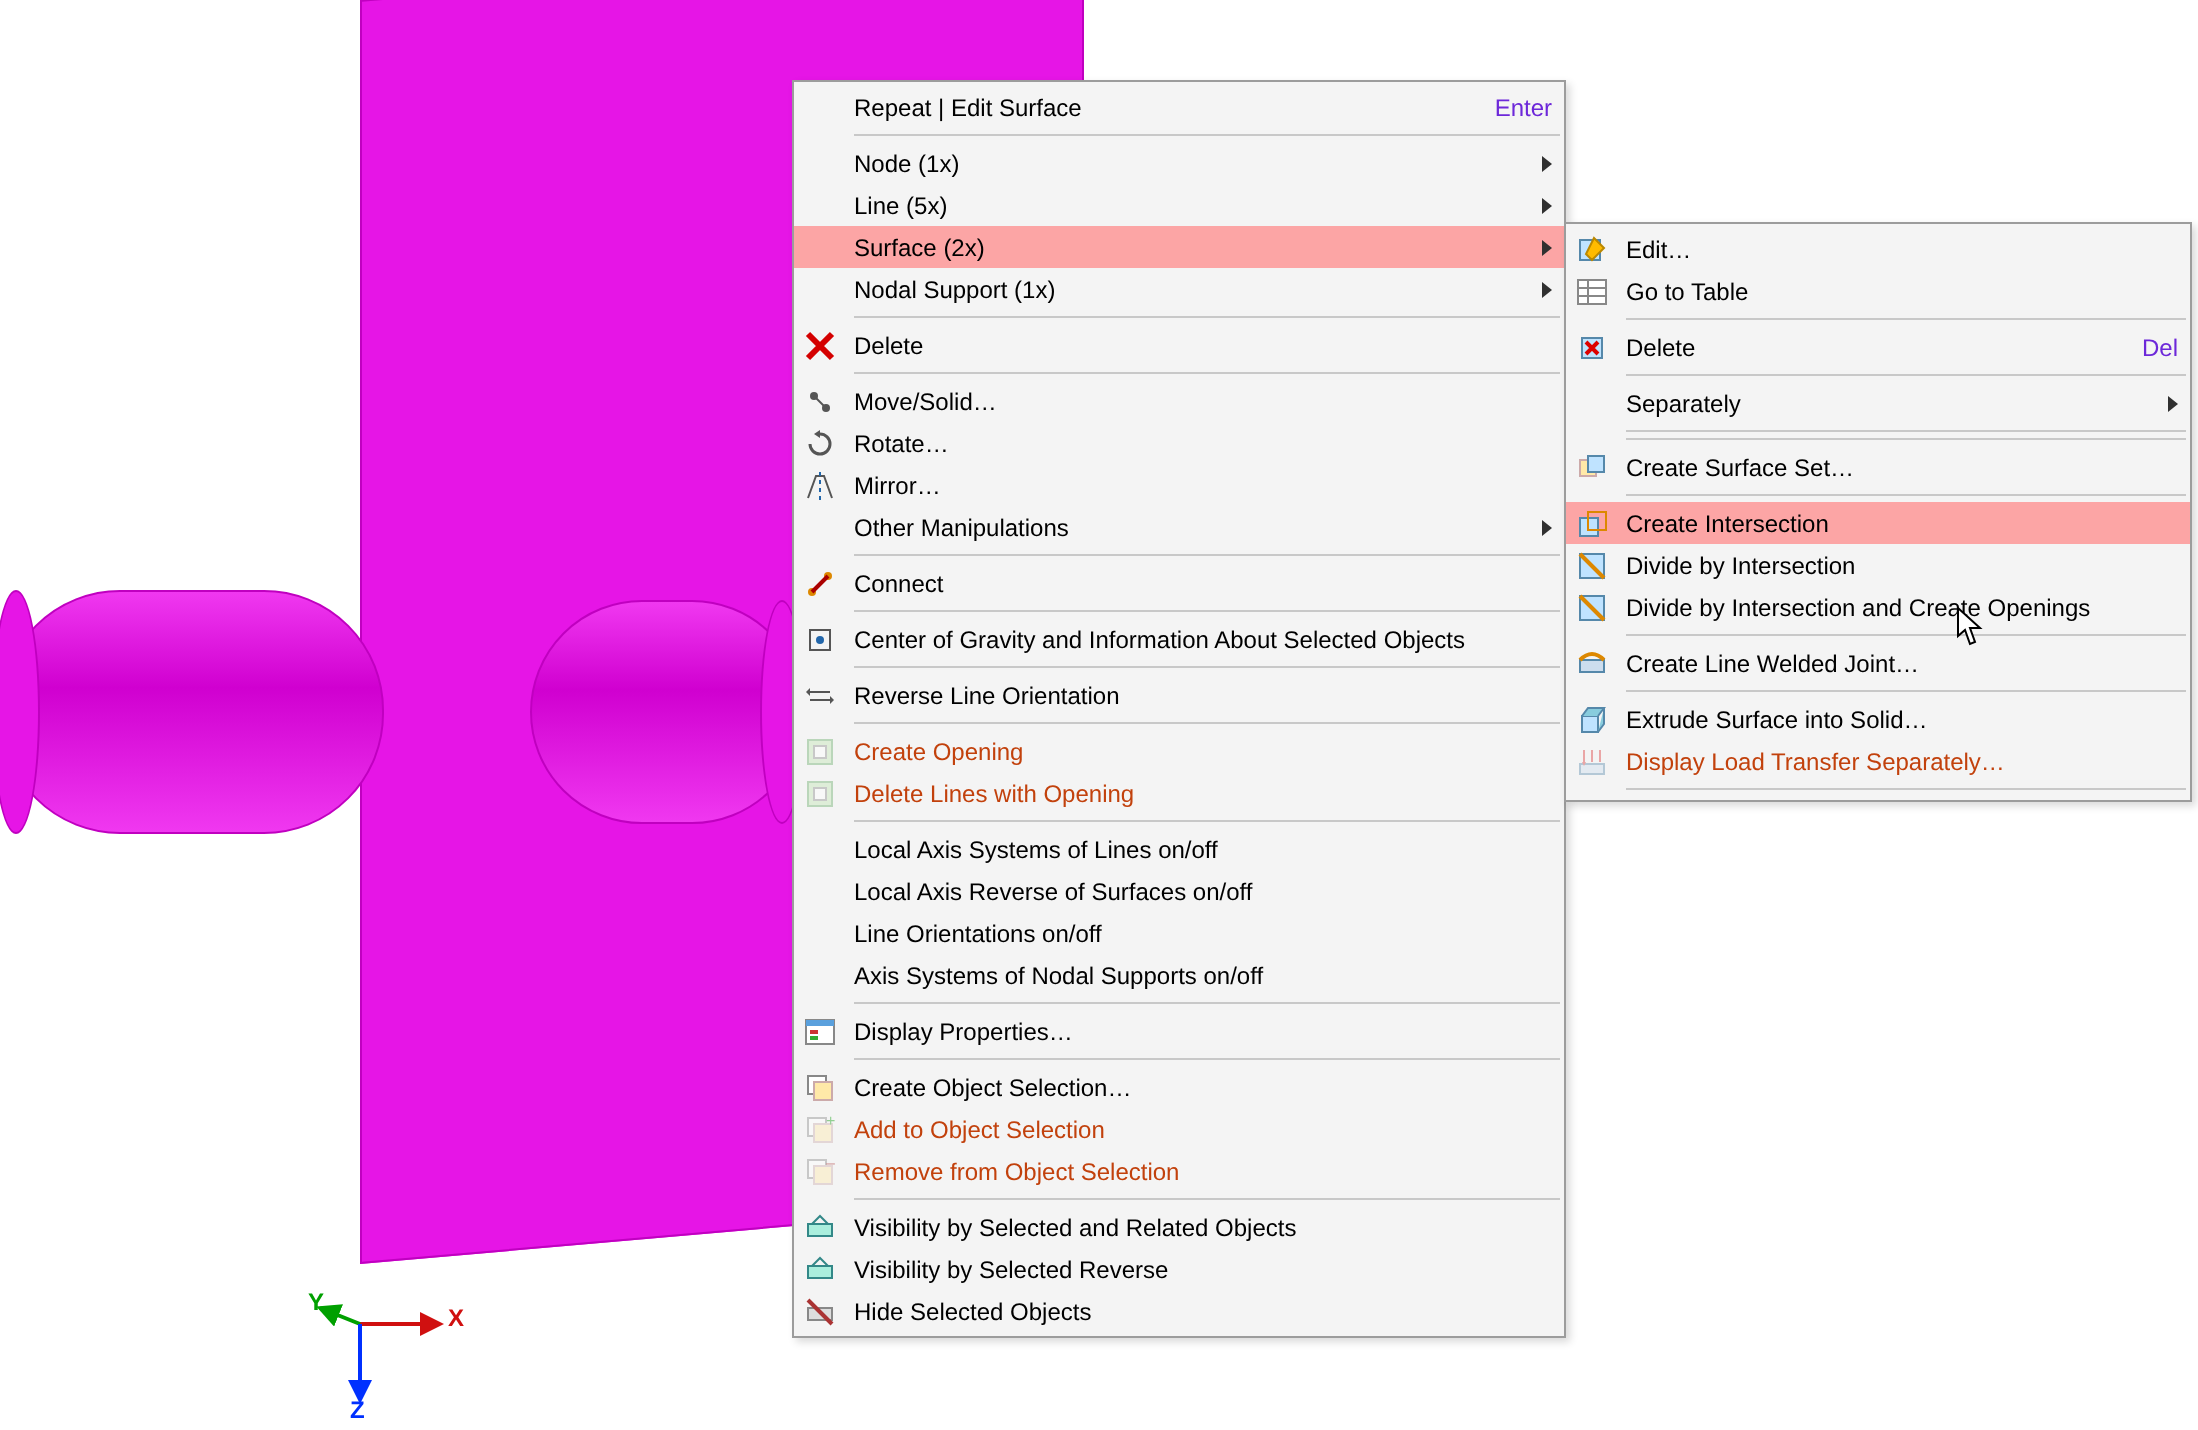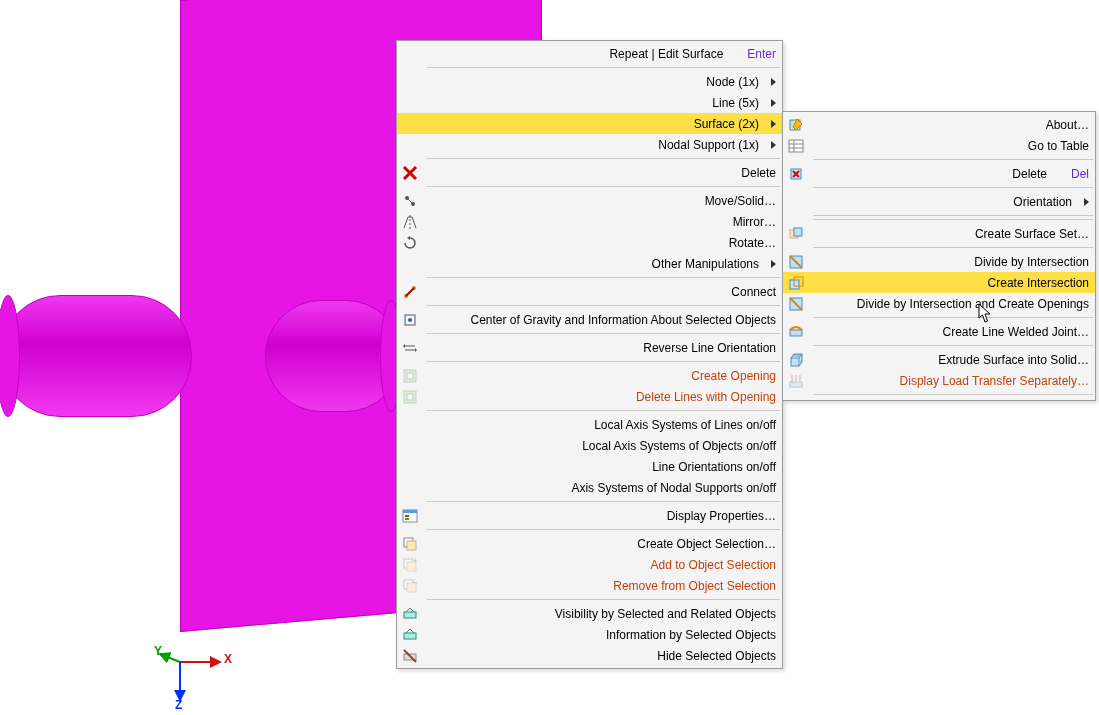--- a/index.html
+++ b/index.html
@@ -90,28 +90,27 @@
   .menu-row {
     display: flex;
     align-items: center;
     height: 21px;
     padding: 0 6px 0 0;
     white-space: nowrap;
   }
   .menu-row .label {
     flex: 1 1 auto;
     padding-left: 4px;
-    text-align: right;
   }
   .menu-row .accel {
     color: #6d28d9;
     padding-left: 24px;
   }
   .menu-row.highlight {
-    background: #fde047;
+    background: #fca5a5;
   }
   .menu-row.disabled .label,
   .menu-row.disabled .accel {
     color: #c2410c;
   }
   .menu-sep {
     height: 1px;
     margin: 3px 2px 3px 30px;
     background: #c8c8c8;
   }
@@ -214,34 +213,34 @@
             <circle cx="5" cy="5" r="2" fill="#555"></circle>
             <circle cx="11" cy="11" r="2" fill="#555"></circle>
             <path d="M5 5 L11 11" stroke="#555"></path>
           </svg>
         </span>
         <span class="label">Move/Solid…</span>
       </div>
       <div class="menu-row">
         <span class="icon-col">
           <svg class="ico" style="">
+            <path d="M8 3 A5 5 0 1 1 3 8" stroke="#555" fill="none" stroke-width="1.5"></path>
+            <path d="M8 1 L8 5 L5 3 Z" fill="#555"></path>
+          </svg>
+        </span>
+        <span class="label">Rotate…</span>
+      </div>
+      <div class="menu-row">
+        <span class="icon-col">
+          <svg class="ico" style="">
             <path d="M2 14 L6 3 L8 3 M8 3 L10 3 L14 14" stroke="#555" fill="none"></path>
             <line x1="8" y1="1" x2="8" y2="15" stroke="#26a" stroke-dasharray="2"></line>
           </svg>
         </span>
         <span class="label">Mirror…</span>
-      </div>
-      <div class="menu-row">
-        <span class="icon-col">
-          <svg class="ico" style="">
-            <path d="M8 3 A5 5 0 1 1 3 8" stroke="#555" fill="none" stroke-width="1.5"></path>
-            <path d="M8 1 L8 5 L5 3 Z" fill="#555"></path>
-          </svg>
-        </span>
-        <span class="label">Rotate…</span>
       </div>
       <div class="menu-row">
         <span class="icon-col"></span>
         <span class="label">Other Manipulations</span>
         <span class="submenu-arrow"></span>
       </div>
       <div class="menu-sep"></div>
       <div class="menu-row">
         <span class="icon-col">
           <svg class="ico" style="">
@@ -292,21 +291,21 @@
         </span>
         <span class="label">Delete Lines with Opening</span>
       </div>
       <div class="menu-sep"></div>
       <div class="menu-row">
         <span class="icon-col"></span>
         <span class="label">Local Axis Systems of Lines on/off</span>
       </div>
       <div class="menu-row">
         <span class="icon-col"></span>
-        <span class="label">Local Axis Systems of Objects on/off</span>
+        <span class="label">Local Axis Reverse of Surfaces on/off</span>
       </div>
       <div class="menu-row">
         <span class="icon-col"></span>
         <span class="label">Line Orientations on/off</span>
       </div>
       <div class="menu-row">
         <span class="icon-col"></span>
         <span class="label">Axis Systems of Nodal Supports on/off</span>
       </div>
       <div class="menu-sep"></div>
@@ -361,21 +360,21 @@
         </span>
         <span class="label">Visibility by Selected and Related Objects</span>
       </div>
       <div class="menu-row">
         <span class="icon-col">
           <svg class="ico" style="">
             <rect x="2" y="6" width="12" height="6" fill="#aed" stroke="#388"></rect>
             <path d="M4 6 L8 2 L12 6" stroke="#388" fill="none"></path>
           </svg>
         </span>
-        <span class="label">Information by Selected Objects</span>
+        <span class="label">Visibility by Selected Reverse</span>
       </div>
       <div class="menu-row">
         <span class="icon-col">
           <svg class="ico" style="">
             <rect x="2" y="6" width="12" height="6" fill="#ddd" stroke="#888"></rect>
             <line x1="2" y1="2" x2="14" y2="14" stroke="#a33" stroke-width="2"></line>
           </svg>
         </span>
         <span class="label">Hide Selected Objects</span>
       </div>
@@ -384,21 +383,21 @@
 
 <div id="menu-sub" class="menu">
   <div class="menu-inner" id="menu-sub-inner">
       <div class="menu-row">
         <span class="icon-col">
           <svg class="ico" style="">
             <rect x="2" y="3" width="10" height="10" fill="#bfe3ff" stroke="#58a"></rect>
             <path d="M9 2 L14 7 L8 13 L5 10 Z" fill="#fb0" stroke="#b80"></path>
           </svg>
         </span>
-        <span class="label">About…</span>
+        <span class="label">Edit…</span>
       </div>
       <div class="menu-row">
         <span class="icon-col">
           <svg class="ico" style="">
             <rect x="1" y="2" width="14" height="12" fill="#fff" stroke="#888"></rect>
             <line x1="1" y1="6" x2="15" y2="6" stroke="#888"></line>
             <line x1="1" y1="10" x2="15" y2="10" stroke="#888"></line>
             <line x1="6" y1="2" x2="6" y2="14" stroke="#888"></line>
           </svg>
         </span>
@@ -411,52 +410,52 @@
             <rect x="3" y="3" width="10" height="10" fill="#bfe3ff" stroke="#58a"></rect>
             <path d="M5 5 L11 11 M11 5 L5 11" stroke="#d00" stroke-width="2"></path>
           </svg>
         </span>
         <span class="label">Delete</span>
         <span class="accel">Del</span>
       </div>
       <div class="menu-sep"></div>
       <div class="menu-row">
         <span class="icon-col"></span>
-        <span class="label">Orientation</span>
+        <span class="label">Separately</span>
         <span class="submenu-arrow"></span>
       </div>
       <div class="menu-sep"></div>
       <div class="menu-sep"></div>
       <div class="menu-row">
         <span class="icon-col">
           <svg class="ico" style="">
             <rect x="2" y="4" width="8" height="8" fill="#ffe9a8" stroke="#caa"></rect>
             <rect x="6" y="2" width="8" height="8" fill="#bfe3ff" stroke="#58a"></rect>
           </svg>
         </span>
         <span class="label">Create Surface Set…</span>
       </div>
       <div class="menu-sep"></div>
+      <div class="menu-row highlight">
+        <span class="icon-col">
+          <svg class="ico" style="">
+            <rect x="2" y="5" width="9" height="9" fill="#bfe3ff" stroke="#58a"></rect>
+            <rect x="6" y="2" width="9" height="9" fill="none" stroke="#d80"></rect>
+          </svg>
+        </span>
+        <span class="label">Create Intersection</span>
+      </div>
       <div class="menu-row">
         <span class="icon-col">
           <svg class="ico" style="">
             <rect x="2" y="2" width="12" height="12" fill="#bfe3ff" stroke="#58a"></rect>
             <line x1="2" y1="2" x2="14" y2="14" stroke="#d80" stroke-width="2"></line>
           </svg>
         </span>
         <span class="label">Divide by Intersection</span>
-      </div>
-      <div class="menu-row highlight">
-        <span class="icon-col">
-          <svg class="ico" style="">
-            <rect x="2" y="5" width="9" height="9" fill="#bfe3ff" stroke="#58a"></rect>
-            <rect x="6" y="2" width="9" height="9" fill="none" stroke="#d80"></rect>
-          </svg>
-        </span>
-        <span class="label">Create Intersection</span>
       </div>
       <div class="menu-row">
         <span class="icon-col">
           <svg class="ico" style="">
             <rect x="2" y="2" width="12" height="12" fill="#bfe3ff" stroke="#58a"></rect>
             <line x1="2" y1="2" x2="14" y2="14" stroke="#d80" stroke-width="2"></line>
           </svg>
         </span>
         <span class="label">Divide by Intersection and Create Openings</span>
       </div>

